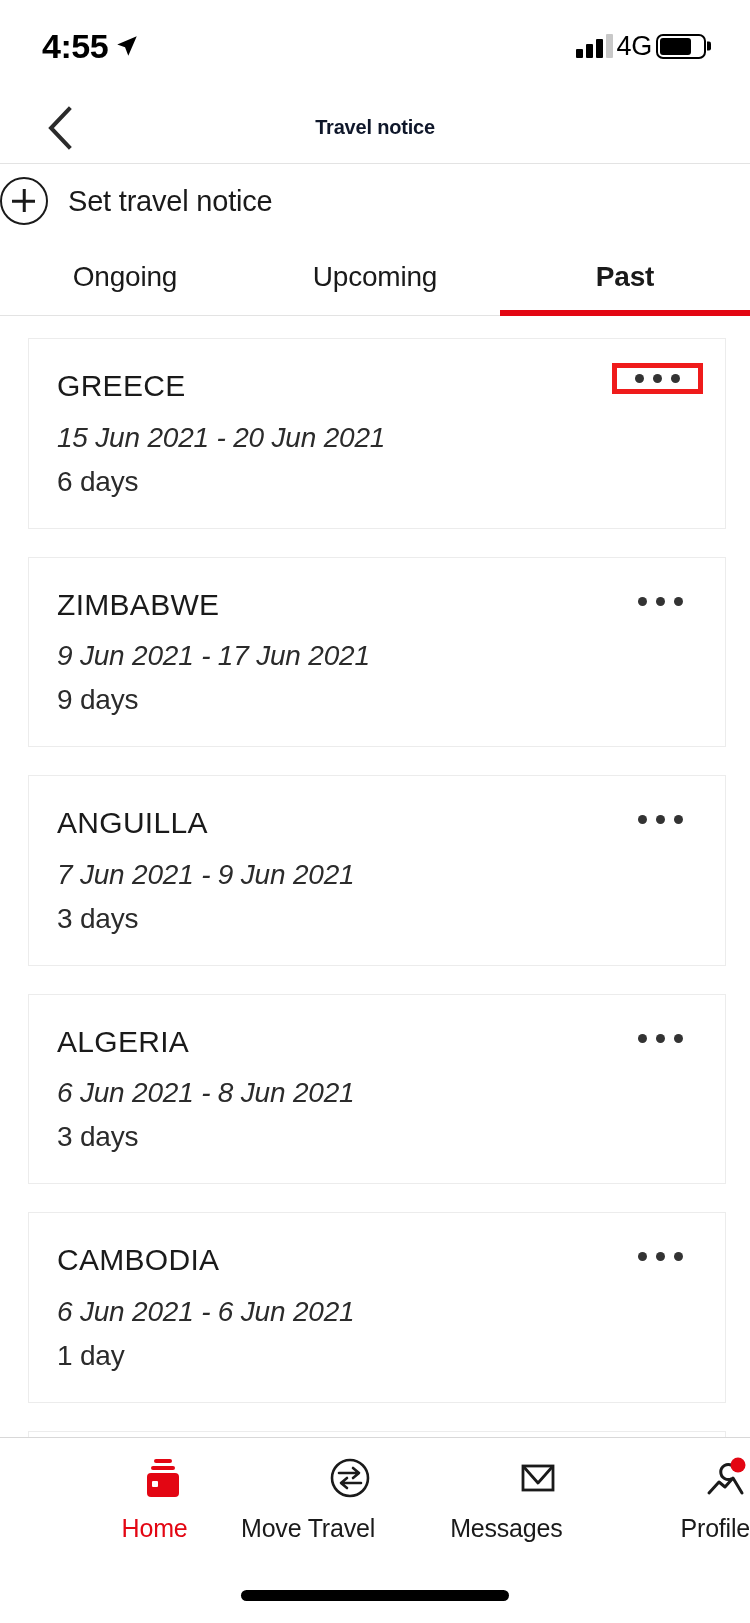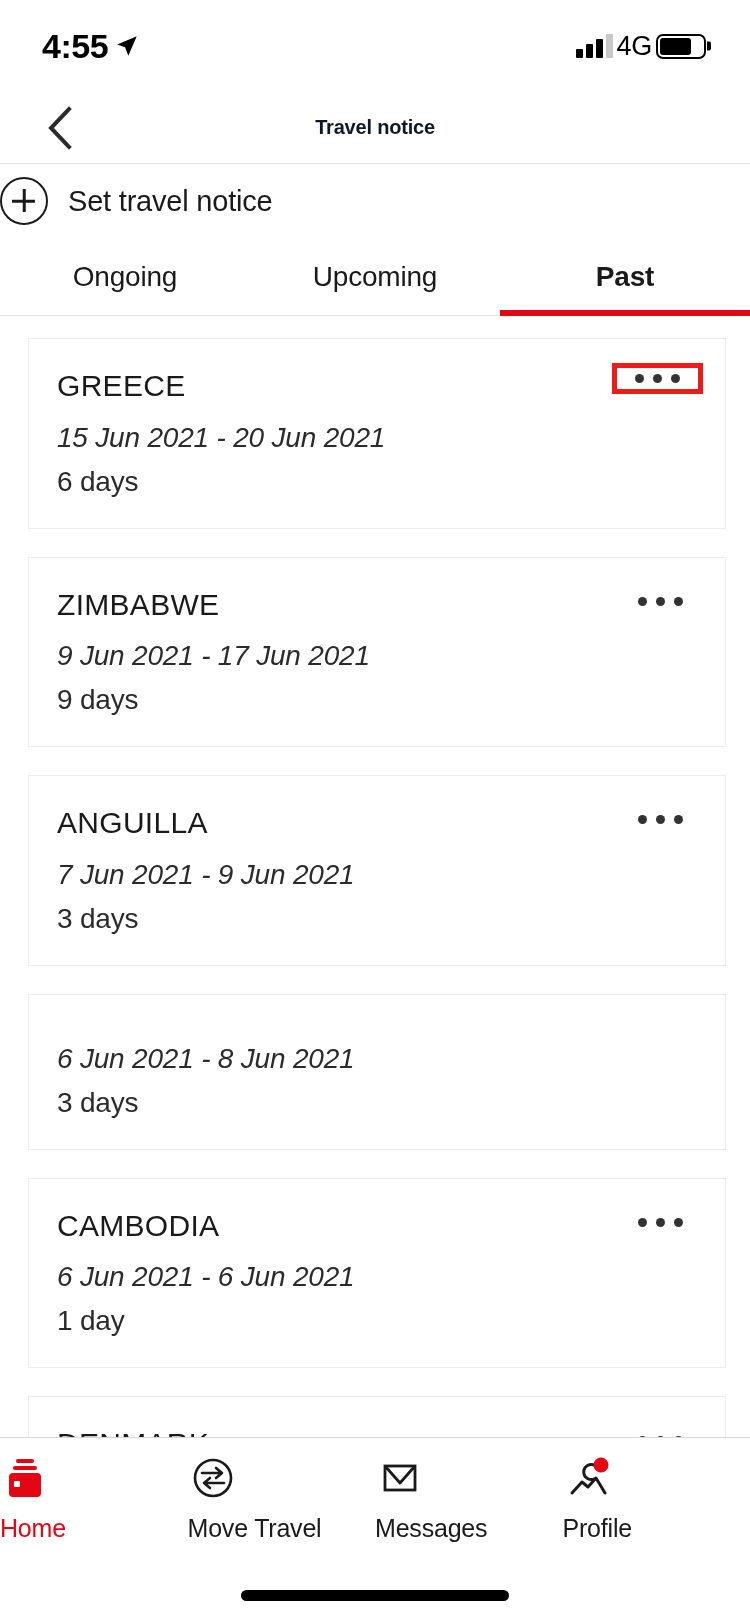--- a/index.html
+++ b/index.html
@@ -53,21 +53,21 @@
   .card-top { display:flex; align-items:flex-start; justify-content:space-between; }
   .country { font-size:30px; color:#1a1a1a; letter-spacing:0.3px; line-height:1.15; }
   .kebab { display:flex; align-items:center; gap:9px; padding:9px 14px; cursor:pointer; }
   .kebab span { width:9px; height:9px; border-radius:50%; background:#333; display:block; }
   .kebab.highlight { border:5px solid #ef1b1b; padding:6px 18px; margin-top:-6px; margin-right:-6px; }
   .dates { font-size:28px; color:#2b2b2b; margin-top:18px; letter-spacing:-0.2px;font-style:italic; }
   .duration { font-size:28px; color:#2b2b2b; margin-top:12px; letter-spacing:-0.2px; }
 
   
   .bottom-nav { position:absolute; left:0; right:0; bottom:0; height:186px; background:#fff; border-top:1px solid #d8d8d8; display:flex; align-items:flex-start; padding-top:14px; }
-  .nav-item { flex:1; display:flex; flex-direction:column; align-items:flex-start; gap:10px; cursor:pointer; }
+  .nav-item { flex:1; display:flex; flex-direction:column; align-items:flex-end; gap:10px; cursor:pointer; }
   .nav-ico { height:52px; display:flex; align-items:center; justify-content:center; }
   .nav-label { font-size:25px; color:#1a1a1a; letter-spacing:-0.2px; }
   .nav-item.active .nav-label { color:#e30613; }
   .home-bar { position:absolute; bottom:22px; left:50%; transform:translateX(-50%); width:268px; height:11px; background:#000; border-radius:6px; }
 </style>
 </head>
 <body>
 
 <div class="phone">
 
@@ -147,20 +147,28 @@
             <span></span>
             <span></span>
             <span></span>
           </span>
       </div>
       <div class="dates">7 Jun 2021 - 9 Jun 2021</div>
       <div class="duration">3 days</div>
     </div>
 
     <div class="card">
+      <div class="card-top">
+        <span class="country">ALGERIA</span>
+        <span class="kebab">
+            <span></span>
+            <span></span>
+            <span></span>
+          </span>
+      </div>
       <div class="dates">6 Jun 2021 - 8 Jun 2021</div>
       <div class="duration">3 days</div>
     </div>
 
     <div class="card">
       <div class="card-top">
         <span class="country">CAMBODIA</span>
         <span class="kebab">
             <span></span>
             <span></span>

